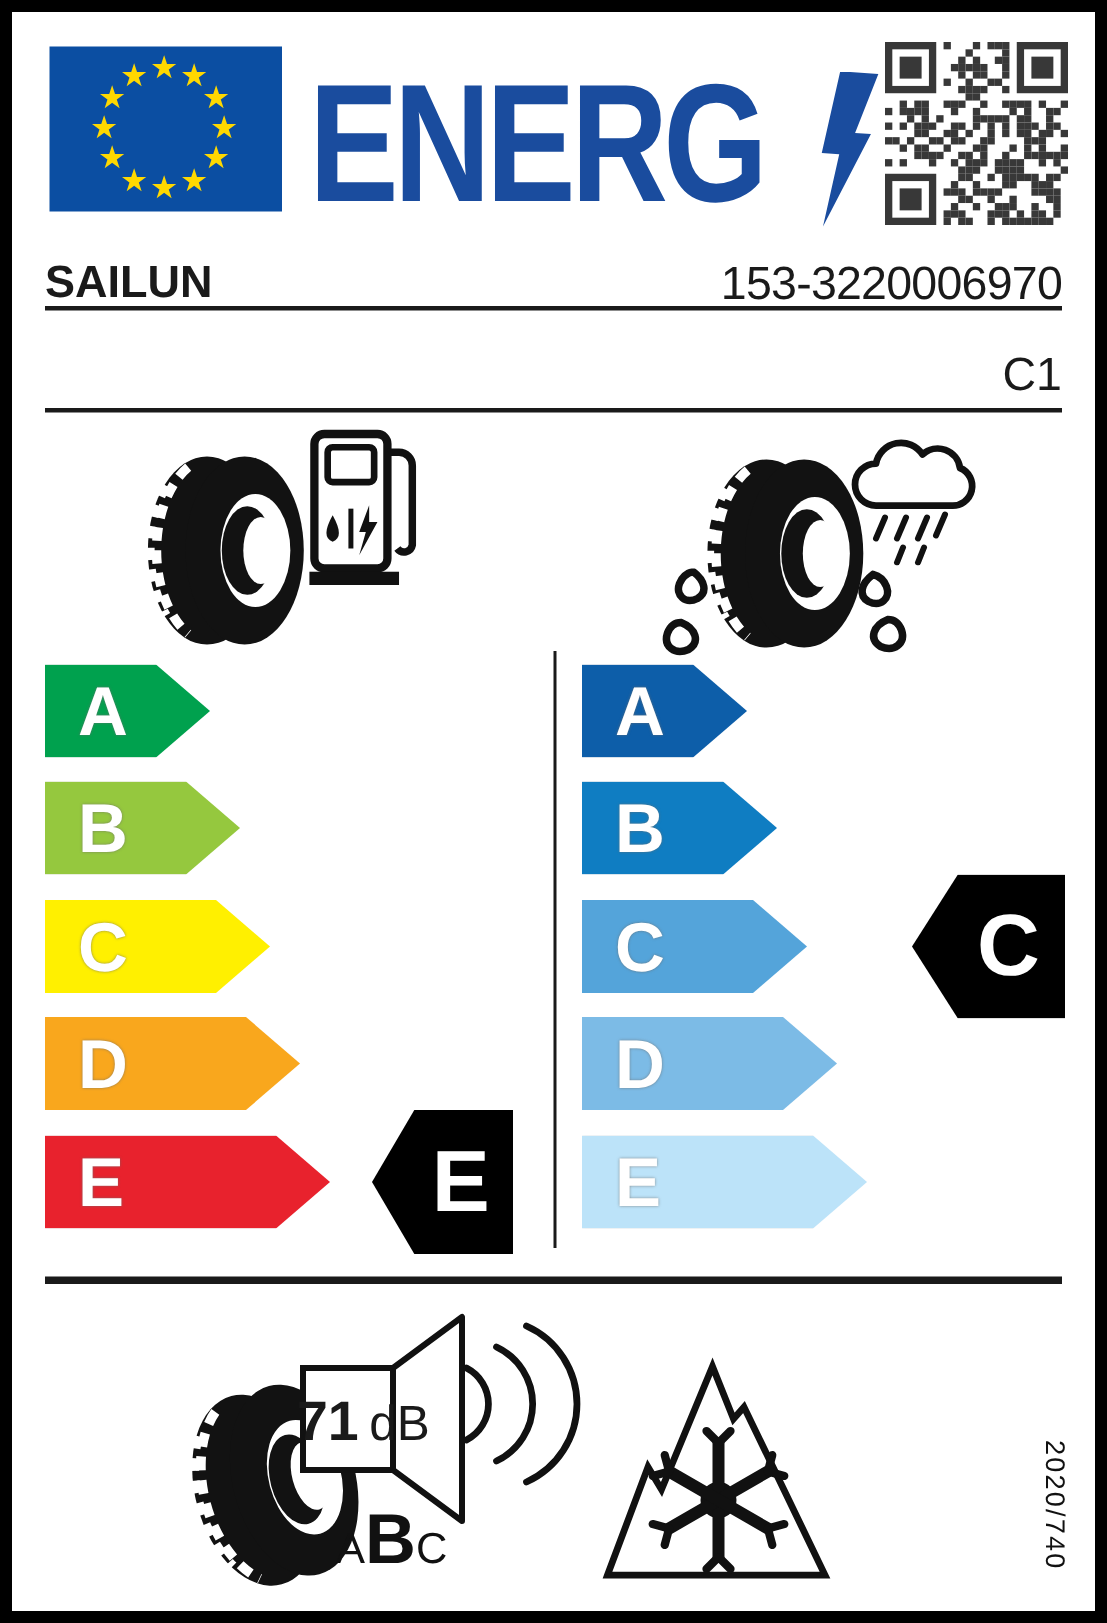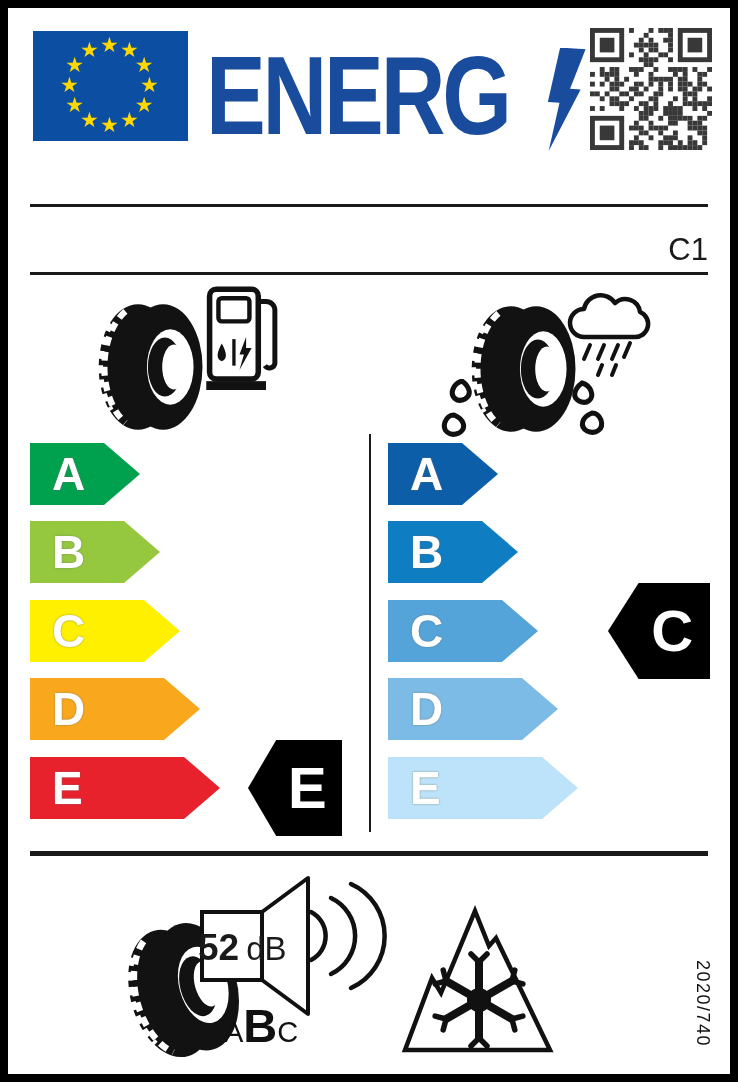--- a/index.html
+++ b/index.html
@@ -299,20 +299,22 @@
       <rect x="4.88" y="4.88" width="24.4" height="24.4" fill="#fff"></rect>
       <rect x="9.76" y="9.76" width="14.64" height="14.64" fill="#383838"></rect>
       <rect x="87.84" y="0" width="34.16" height="34.16" fill="#383838"></rect>
       <rect x="92.72" y="4.88" width="24.4" height="24.4" fill="#fff"></rect>
       <rect x="97.6" y="9.76" width="14.64" height="14.64" fill="#383838"></rect>
       <rect x="0" y="87.84" width="34.16" height="34.16" fill="#383838"></rect>
       <rect x="4.88" y="92.72" width="24.4" height="24.4" fill="#fff"></rect>
       <rect x="9.76" y="97.6" width="14.64" height="14.64" fill="#383838"></rect>
     </svg>
 
+  <div id="supplier-name" class="abs">SAILUN</div>
+  <div id="type-id" class="abs">153-3220006970</div>
   <div id="hline1" class="abs hline"></div>
 
   <div id="class-text" class="abs">C1</div>
   <div id="hline2" class="abs hline"></div>
 
   <svg id="fuel-tire" class="abs" width="112" height="140" viewBox="0 0 125 152">
     <ellipse cx="48" cy="76" rx="44" ry="70" fill="#121212"></ellipse>
     <ellipse cx="76" cy="76" rx="44" ry="70" fill="#121212"></ellipse>
     <path d="M34,14 A44,70 0 0 0 34,138" fill="none" stroke="#fff" stroke-width="7" stroke-dasharray="10 7"></path>
     <path d="M18,28 A44,70 0 0 0 18,124" fill="none" stroke="#fff" stroke-width="6" stroke-dasharray="9 7"></path>
@@ -407,21 +409,21 @@
     <path d="M18,28 A44,70 0 0 0 18,124" fill="none" stroke="#fff" stroke-width="6" stroke-dasharray="9 7"></path>
     <ellipse cx="84" cy="76" rx="26" ry="42" fill="#fff"></ellipse>
     <ellipse cx="78" cy="76" rx="19" ry="33" fill="#121212"></ellipse>
     <ellipse cx="88" cy="76" rx="13" ry="25" fill="#fff"></ellipse>
   </svg>
   <svg id="speaker" class="abs" width="124" height="150" viewBox="0 0 124 150">
     <rect x="14" y="42" width="60" height="68" fill="#fff" stroke="#111" stroke-width="4"></rect>
     <polygon points="74,42 120,8 120,144 74,110" fill="#fff" stroke="#111" stroke-width="4" stroke-linejoin="round"></polygon>
   </svg>
   <div id="noise-value" class="abs">
-    <span class="v">52</span><span class="u">dB</span>
+    <span class="v">71</span><span class="u">dB</span>
   </div>
   <svg id="sound-waves" class="abs" width="95" height="120" viewBox="0 0 95 120">
     <g fill="none" stroke="#111" stroke-width="4.5" stroke-linecap="round">
       <path d="M8,36 A27,27 0 0 1 8,84"></path>
       <path d="M28,22 A42,42 0 0 1 28,98"></path>
       <path d="M48,8 A57,57 0 0 1 48,112"></path>
     </g>
   </svg>
   <div id="noise-classes" class="abs">
     <span>A</span>

